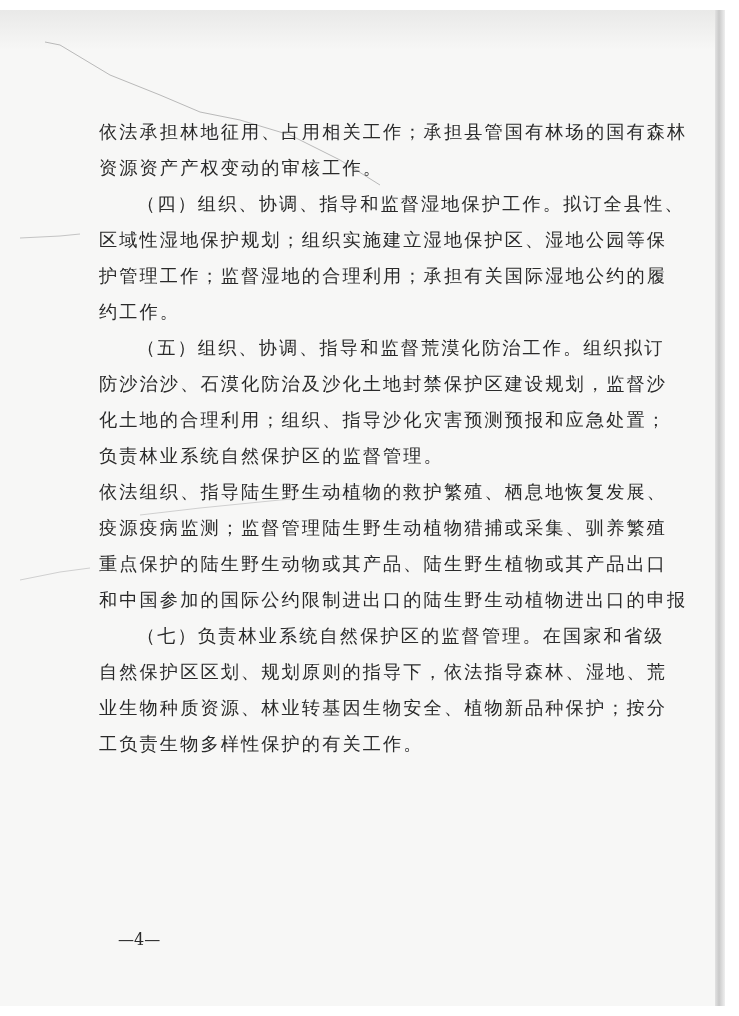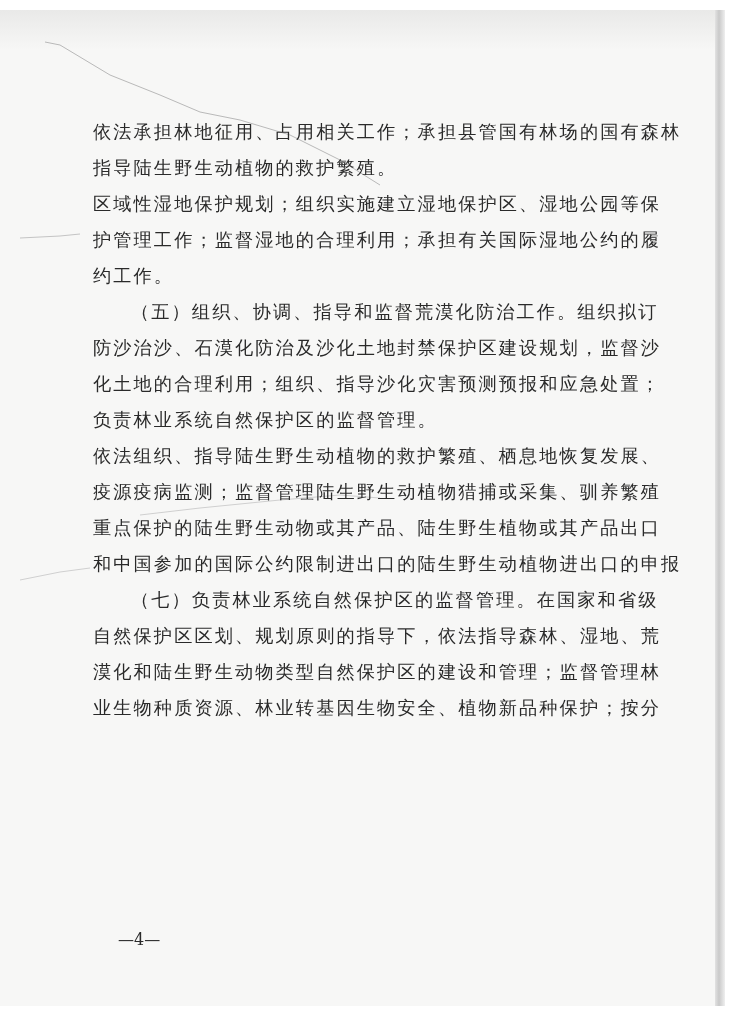--- a/index.html
+++ b/index.html
@@ -19,21 +19,21 @@
   }
   .page-top-shadow {
     position: absolute; left: 0; top: 10px; width: 723px; height: 40px;
     background: linear-gradient(to bottom, #e9e9e8, rgba(247,247,246,0));
   }
   .crease {
     position: absolute; left: 0; top: 0; width: 739px; height: 1016px;
     pointer-events: none;
   }
   .text-block {
-    position: absolute; left: 93px; top: 114px; width: 560px;
+    position: absolute; left: 99px; top: 114px; width: 560px;
     color: #2a2a2a;
     font-size: 18.2px;
     letter-spacing: 2.1px;
   }
   .line {
     height: 36px; line-height: 36px; white-space: nowrap;
   }
   .indent { padding-left: 38px; }
   .page-number {
     position: absolute; left: 118px; top: 930px;
@@ -49,31 +49,32 @@
 
 <svg class="crease" viewBox="0 0 739 1016">
   <path d="M45 42 L60 45 L110 75 L160 95 L200 112 L240 120 L290 135 L340 160 L380 185" fill="none" stroke="#b9b9b9" stroke-width="1"></path>
   <path d="M20 238 L60 236 L80 234" fill="none" stroke="#c4c4c4" stroke-width="1"></path>
   <path d="M140 515 L200 508 L280 500 L340 495 L380 498" fill="none" stroke="#cfcfcf" stroke-width="1"></path>
   <path d="M20 580 L60 572 L90 568" fill="none" stroke="#d0d0d0" stroke-width="1"></path>
 </svg>
 
 <div class="text-block">
   <div class="line">依法承担林地征用、占用相关工作；承担县管国有林场的国有森林</div>
-  <div class="line">指导陆生野生动植物的救护繁殖。</div>
+  <div class="line">资源资产产权变动的审核工作。</div>
+  <div class="line indent">（四）组织、协调、指导和监督湿地保护工作。拟订全县性、</div>
   <div class="line">区域性湿地保护规划；组织实施建立湿地保护区、湿地公园等保</div>
   <div class="line">护管理工作；监督湿地的合理利用；承担有关国际湿地公约的履</div>
   <div class="line">约工作。</div>
   <div class="line indent">（五）组织、协调、指导和监督荒漠化防治工作。组织拟订</div>
   <div class="line">防沙治沙、石漠化防治及沙化土地封禁保护区建设规划，监督沙</div>
   <div class="line">化土地的合理利用；组织、指导沙化灾害预测预报和应急处置；</div>
   <div class="line">负责林业系统自然保护区的监督管理。</div>
   <div class="line">依法组织、指导陆生野生动植物的救护繁殖、栖息地恢复发展、</div>
   <div class="line">疫源疫病监测；监督管理陆生野生动植物猎捕或采集、驯养繁殖</div>
   <div class="line">重点保护的陆生野生动物或其产品、陆生野生植物或其产品出口</div>
   <div class="line">和中国参加的国际公约限制进出口的陆生野生动植物进出口的申报</div>
   <div class="line indent">（七）负责林业系统自然保护区的监督管理。在国家和省级</div>
   <div class="line">自然保护区区划、规划原则的指导下，依法指导森林、湿地、荒</div>
-  <div class="line">漠化和陆生野生动物类型自然保护区的建设和管理；监督管理林</div>
   <div class="line">业生物种质资源、林业转基因生物安全、植物新品种保护；按分</div>
+  <div class="line">工负责生物多样性保护的有关工作。</div>
 </div>
 
 <div class="page-number">—4—</div>
 
 </body></html>

